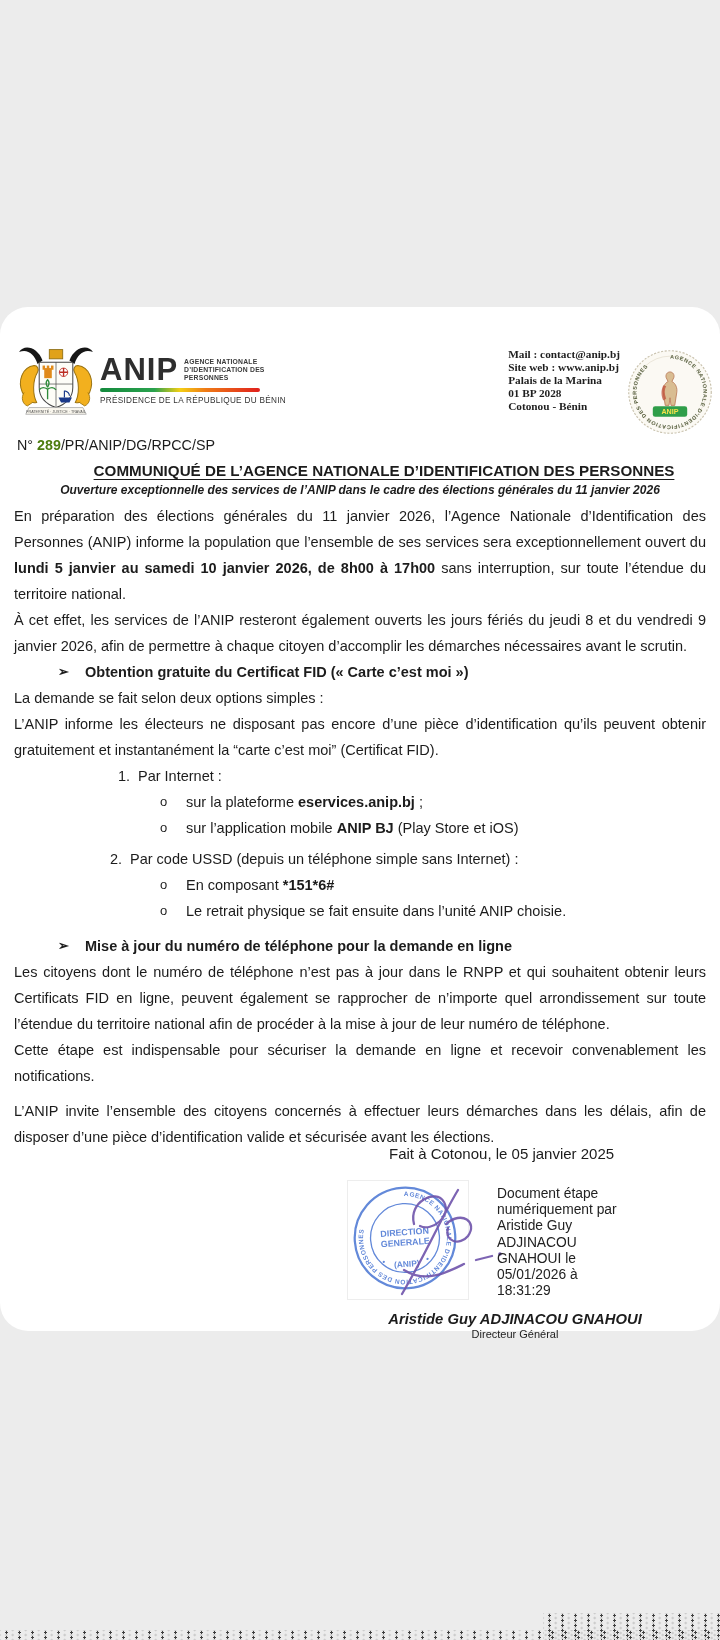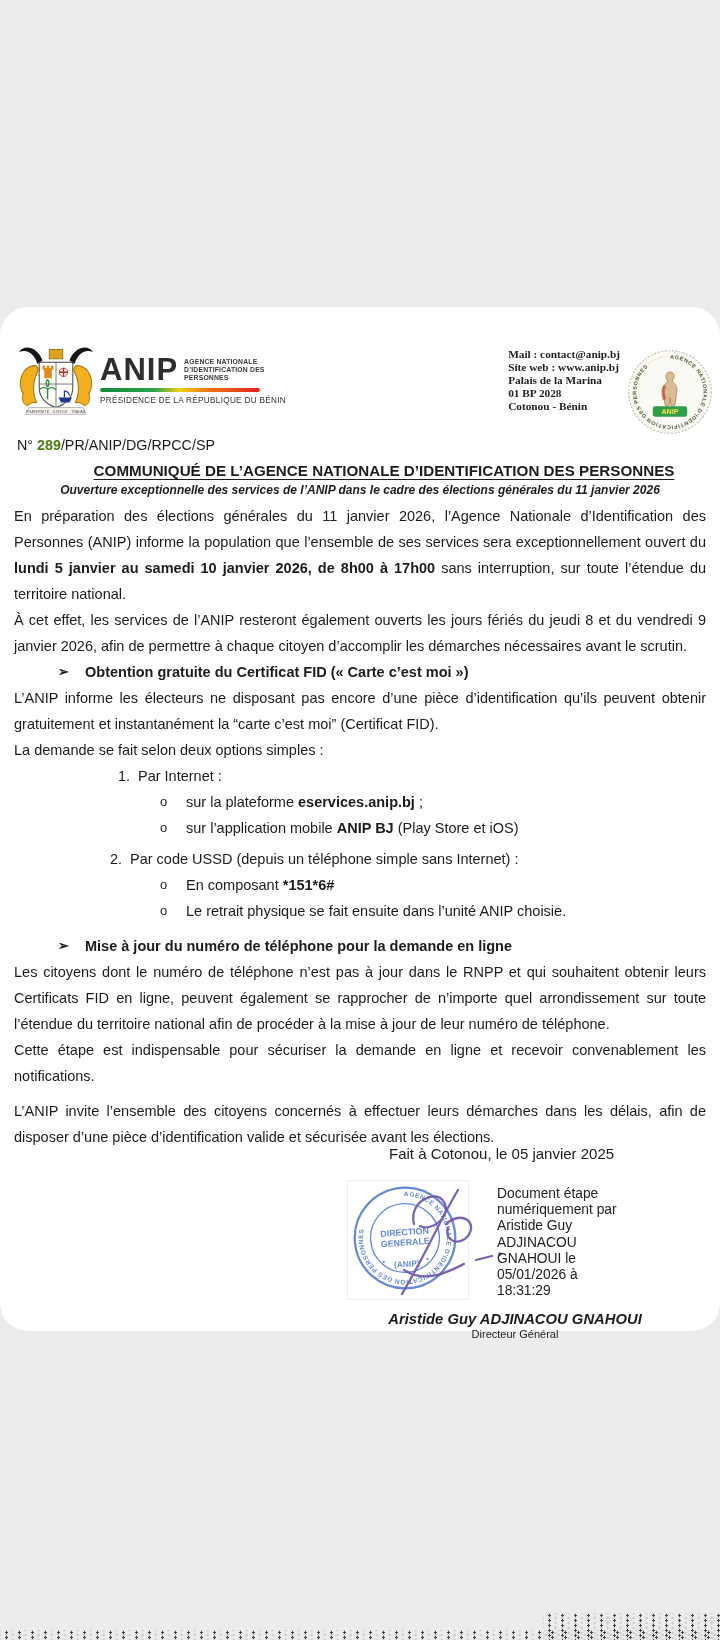--- a/index.html
+++ b/index.html
@@ -137,22 +137,22 @@
     <div class="title">COMMUNIQUÉ DE L’AGENCE NATIONALE D’IDENTIFICATION DES PERSONNES</div>
     <div class="subtitle">Ouverture exceptionnelle des services de l’ANIP dans le cadre des élections générales du 11 janvier 2026</div>
 
     <div class="docbody">
         <div class="blk p"><span class="txt"><span>En préparation des élections générales du 11 janvier 2026, l’Agence Nationale d’Identification des Personnes (ANIP) informe la population que l’ensemble de ses services sera exceptionnellement ouvert du </span><span class="b">lundi 5 janvier au samedi 10 janvier 2026, de 8h00 à 17h00</span><span> sans interruption, sur toute l’étendue du territoire national.</span></span></div>
         <div class="blk p"><span class="txt"><span>À cet effet, les services de l’ANIP resteront également ouverts les jours fériés du jeudi 8 et du vendredi 9 janvier 2026, afin de permettre à chaque citoyen d’accomplir les démarches nécessaires avant le scrutin.</span></span></div>
         <div class="blk bullet_heading">
           <span class="marker">➢</span>
           <span class="txt"><span>Obtention gratuite du Certificat FID (« Carte c’est moi »)</span></span>
         </div>
+        <div class="blk p"><span class="txt"><span>La demande se fait selon deux options simples :</span></span></div>
         <div class="blk p"><span class="txt"><span>L’ANIP informe les électeurs ne disposant pas encore d’une pièce d’identification qu’ils peuvent obtenir gratuitement et instantanément la “carte c’est moi” (Certificat FID).</span></span></div>
-        <div class="blk p"><span class="txt"><span>La demande se fait selon deux options simples :</span></span></div>
         <div class="blk num ind1">
           <span class="marker">1.</span>
           <span class="txt"><span>Par Internet :</span></span>
         </div>
         <div class="blk sub">
           <span class="marker">o</span>
           <span class="txt"><span>sur la plateforme </span><span class="b">eservices.anip.bj</span><span> ;</span></span>
         </div>
         <div class="blk sub">
           <span class="marker">o</span>

